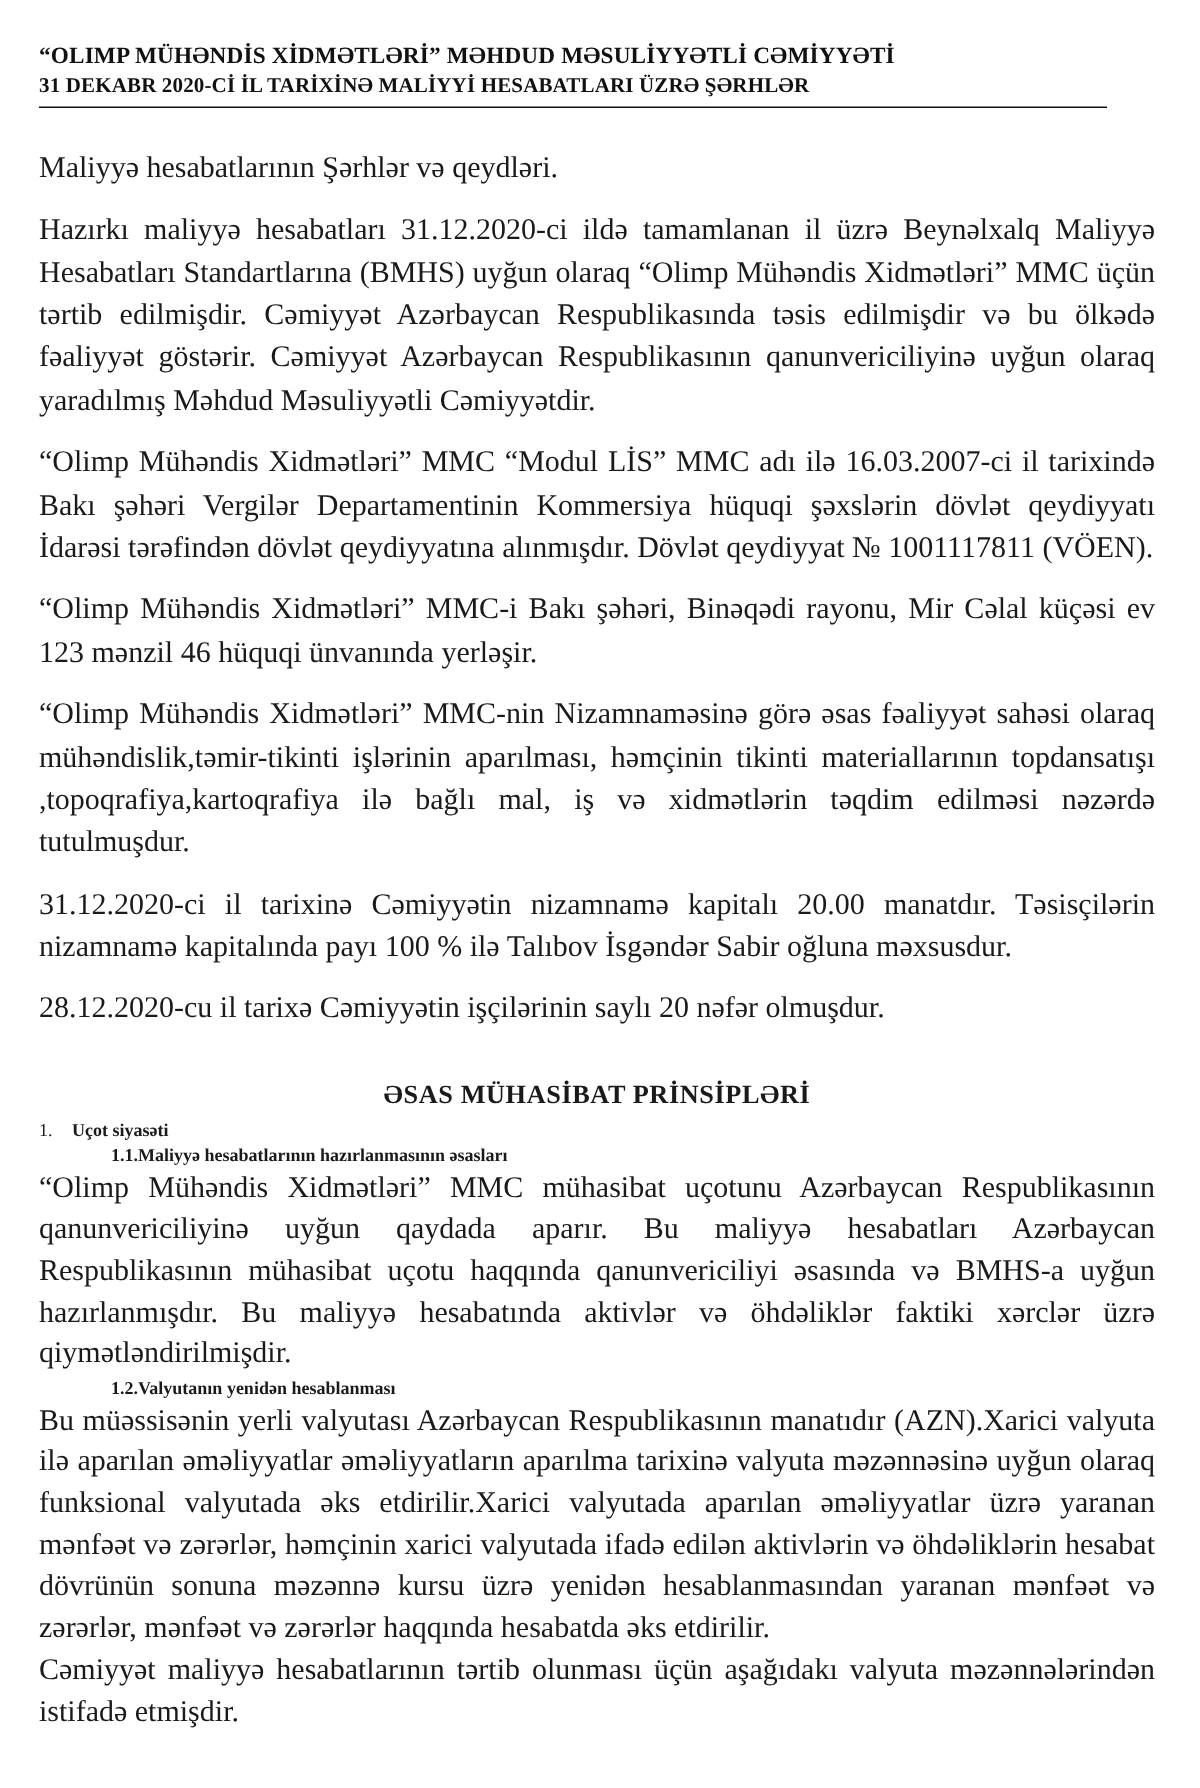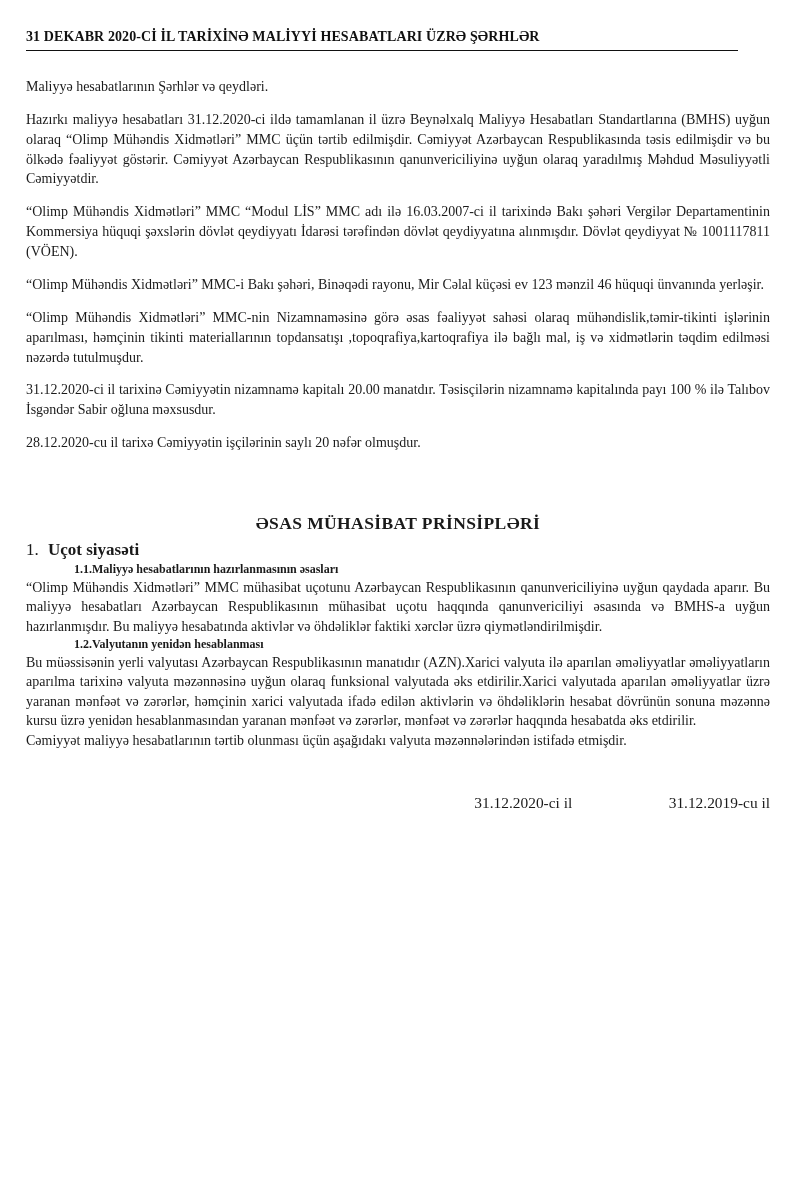--- a/index.html
+++ b/index.html
@@ -37,43 +37,43 @@
   }
   .header-rule {
     border-bottom: 1.6px solid #111;
     margin: 3px 26px 0 26px;
     width: 712px;
   }
   .body-area {
     padding: 0 30px 0 26px;
   }
   p.para {
-    font-size: 14px;
+    font-size: 20px;
     line-height: 1.42;
     text-align: justify;
     margin: 0 0 13px 0;
   }
   p.para.first {
     margin-top: 26px;
   }
   .center-head {
     text-align: center;
     font-weight: bold;
     font-size: 16px;
     margin: 14px 0 14px 0;
   }
   .section-title {
     text-align: center;
     font-weight: bold;
     font-size: 17.5px;
     letter-spacing: 0.4px;
-    margin: 60px 0 6px 0;
+    margin: 32px 0 6px 0;
   }
   .numbered {
-    font-size: 17px;
+    font-size: 12px;
     font-weight: bold;
     margin: 0 0 2px 0;
     padding-left: 22px;
   }
   .numbered .num {
     display: inline-block;
     width: 22px;
     margin-left: -22px;
     font-weight: normal;
   }
@@ -109,20 +109,21 @@
   table.rates td.c0, table.rates th.c0 { width: 310px; padding-left: 30px; }
   table.rates td.c1, table.rates th.c1 { width: 250px; }
   table.rates td.c2, table.rates th.c2 { width: 210px; }
 </style>
 </head>
 <body>
 
 <div class="page">
 
   <div class="header">
+    <div class="header-line">“OLIMP MÜHƏNDİS XİDMƏTLƏRİ” MƏHDUD MƏSULİYYƏTLİ CƏMİYYƏTİ</div>
     <div class="header-line second">31 DEKABR 2020-Cİ İL TARİXİNƏ MALİYYİ HESABATLARI ÜZRƏ ŞƏRHLƏR</div>
   </div>
   <div class="header-rule"></div>
 
   <div class="body-area">
 
     <p class="para first">Maliyyə hesabatlarının Şərhlər və qeydləri.</p>
 
 
     <p class="para">Hazırkı maliyyə hesabatları 31.12.2020-ci ildə tamamlanan il üzrə Beynəlxalq Maliyyə Hesabatları Standartlarına (BMHS) uyğun olaraq “Olimp Mühəndis Xidmətləri” MMC üçün tərtib edilmişdir. Cəmiyyət Azərbaycan Respublikasında təsis edilmişdir və bu ölkədə fəaliyyət göstərir. Cəmiyyət Azərbaycan Respublikasının qanunvericiliyinə uyğun olaraq yaradılmış Məhdud Məsuliyyətli Cəmiyyətdir.</p>

